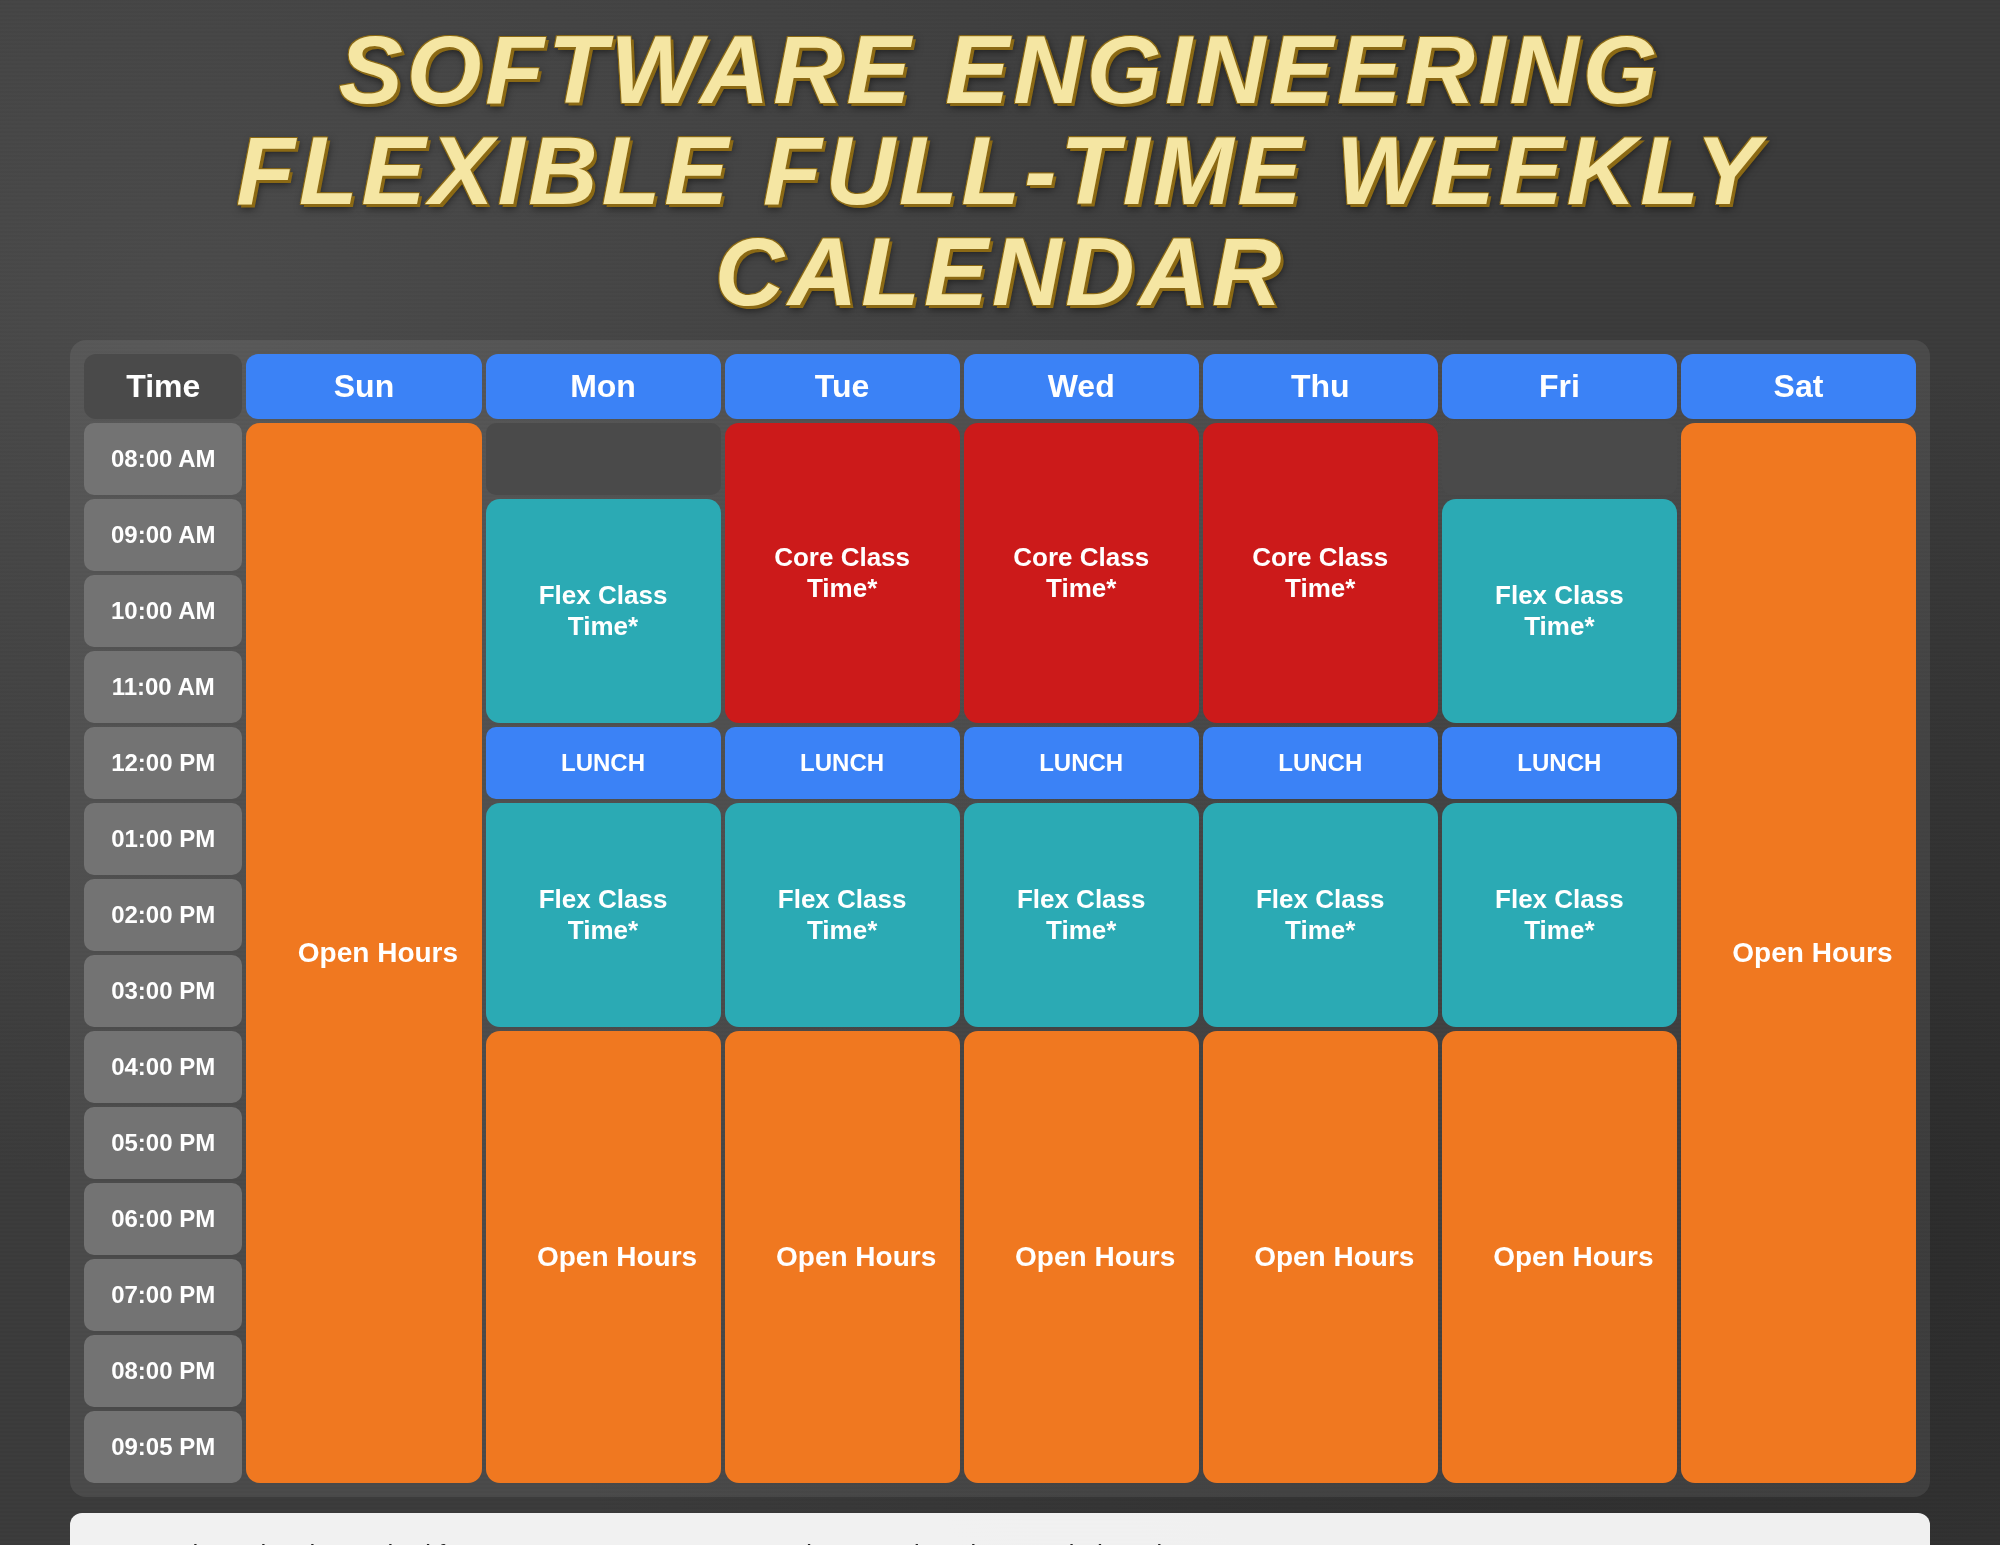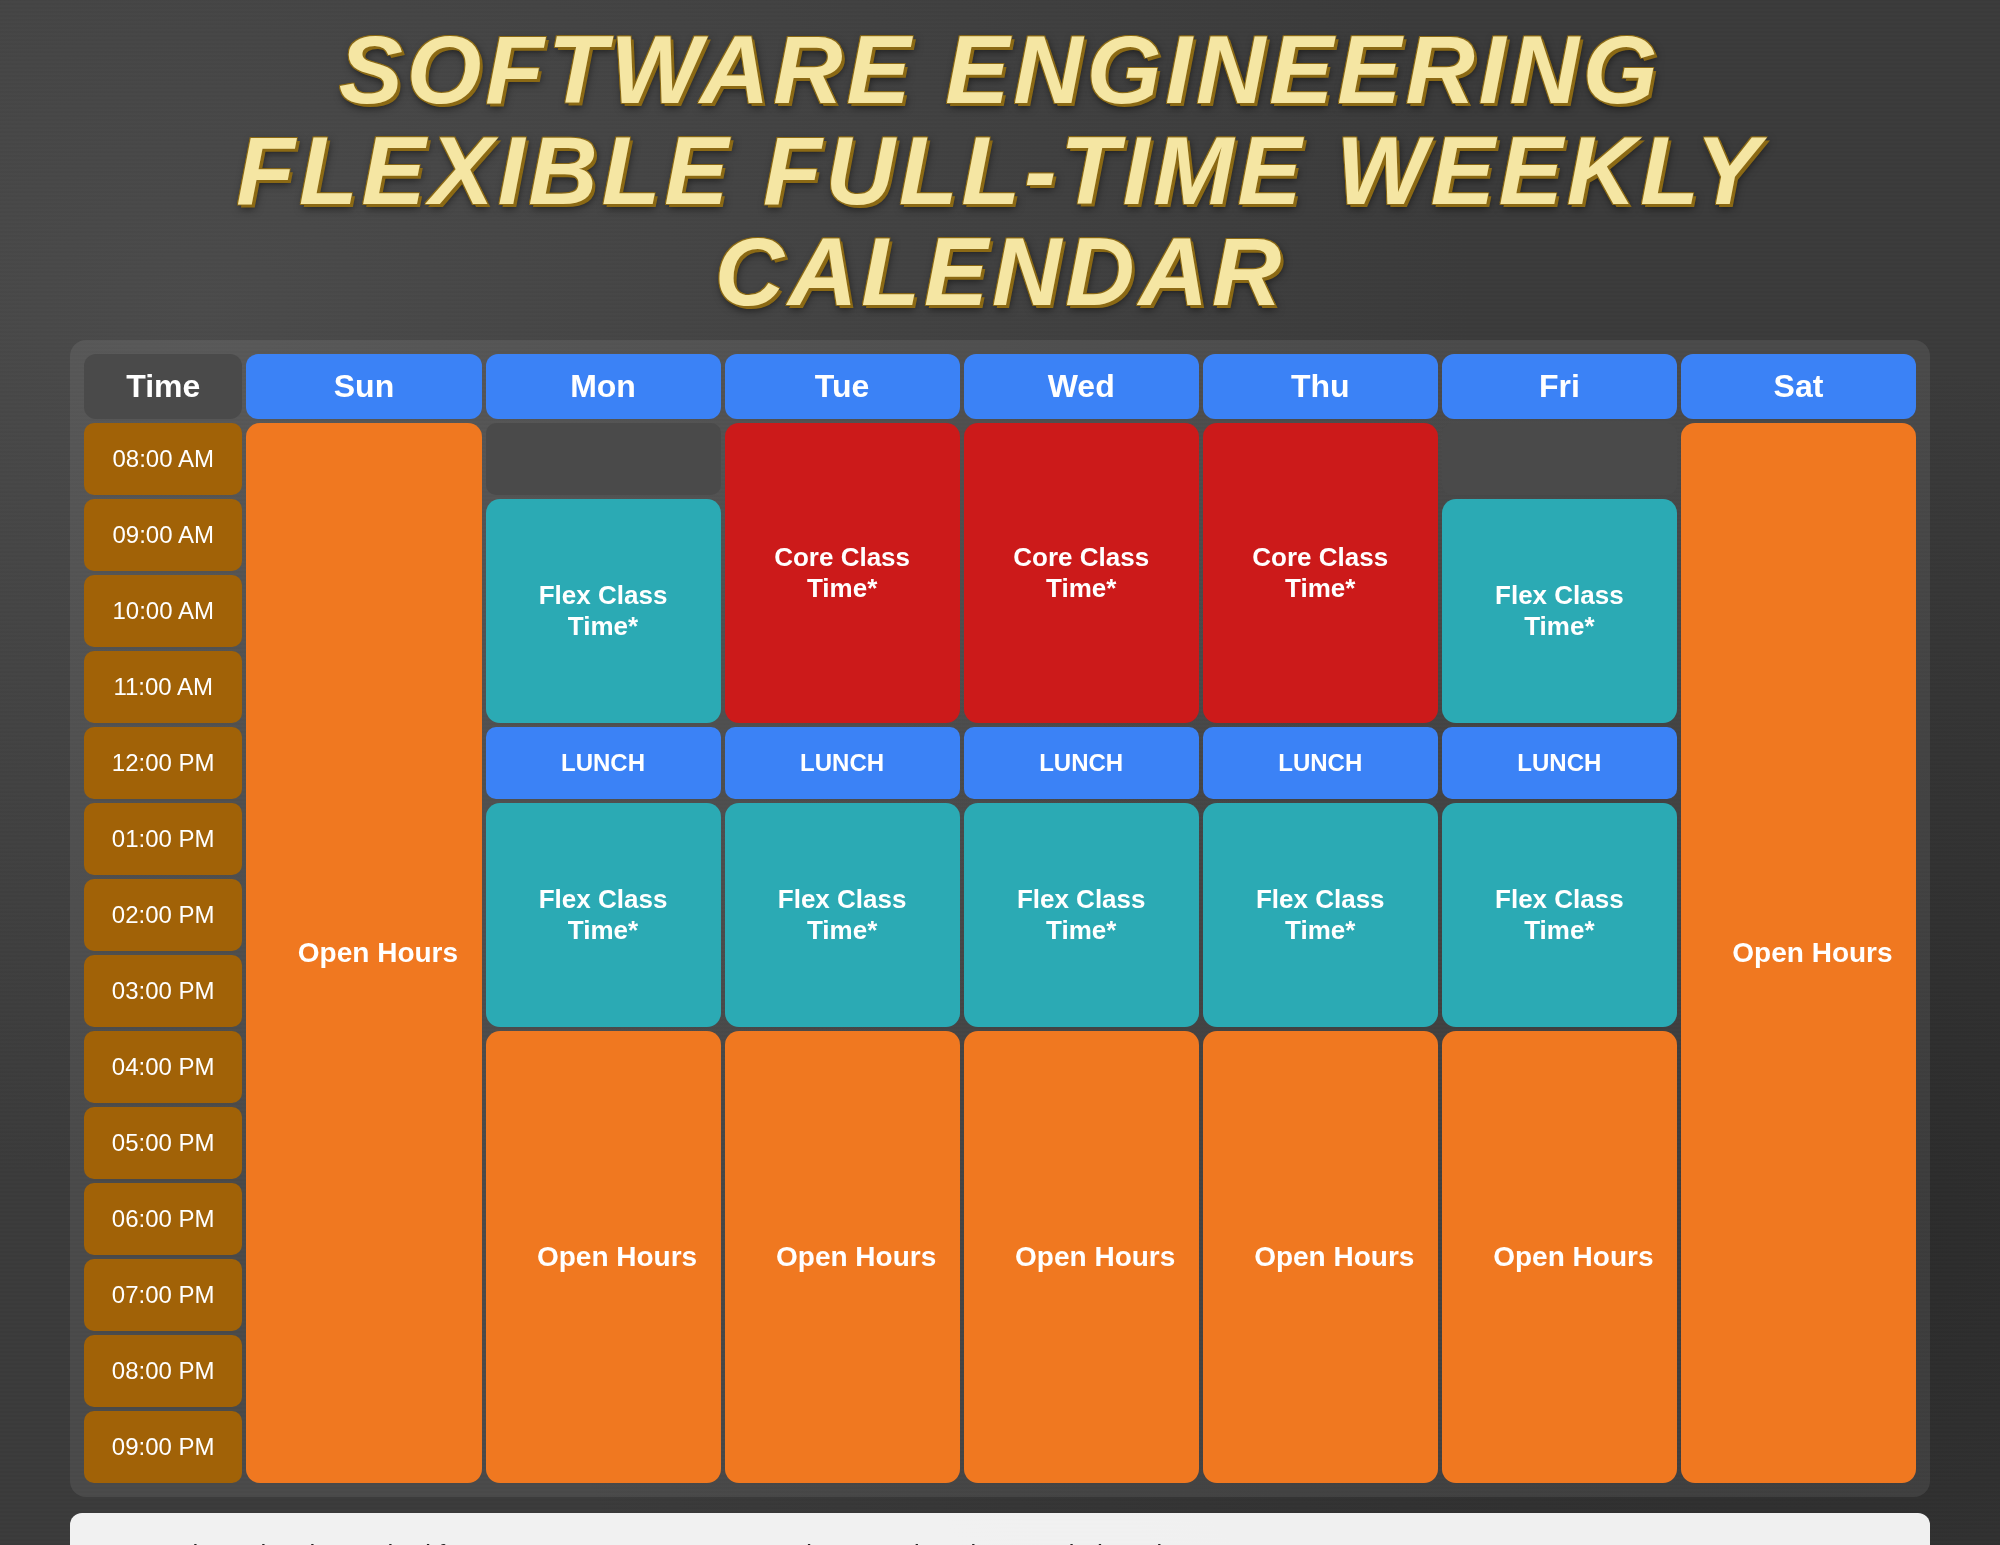--- a/index.html
+++ b/index.html
@@ -105,24 +105,24 @@
       padding: 14px 8px;
       border-radius: 12px;
     }
 
     .header-cell.time-col {
       background-color: #4a4a4a;
     }
 
     
     .time-cell {
-      background-color: #a16207;
+      background-color: #737373;
       color: #ffffff;
       font-size: 24px;
-      font-weight: 400;
+      font-weight: 700;
       text-align: center;
       padding: 0 10px;
       height: 72px;
       border-radius: 10px;
       white-space: nowrap;
     }
 
     
     .empty-cell {
       background-color: #4a4a4a;
@@ -286,21 +286,21 @@
 
         <tr>
           <td class="time-cell">07:00 PM</td>
         </tr>
 
         <tr>
           <td class="time-cell">08:00 PM</td>
         </tr>
 
         <tr>
-          <td class="time-cell">09:00 PM</td>
+          <td class="time-cell">09:05 PM</td>
         </tr>
       </tbody>
     </table>
   </div>
 
   <div class="footer-note">
     <p>*Core Class Time is required from 8 a.m. to 12 p.m. CT Tuesdays, Wednesdays, and Thursdays</p>
 
   </div>
 </div>

